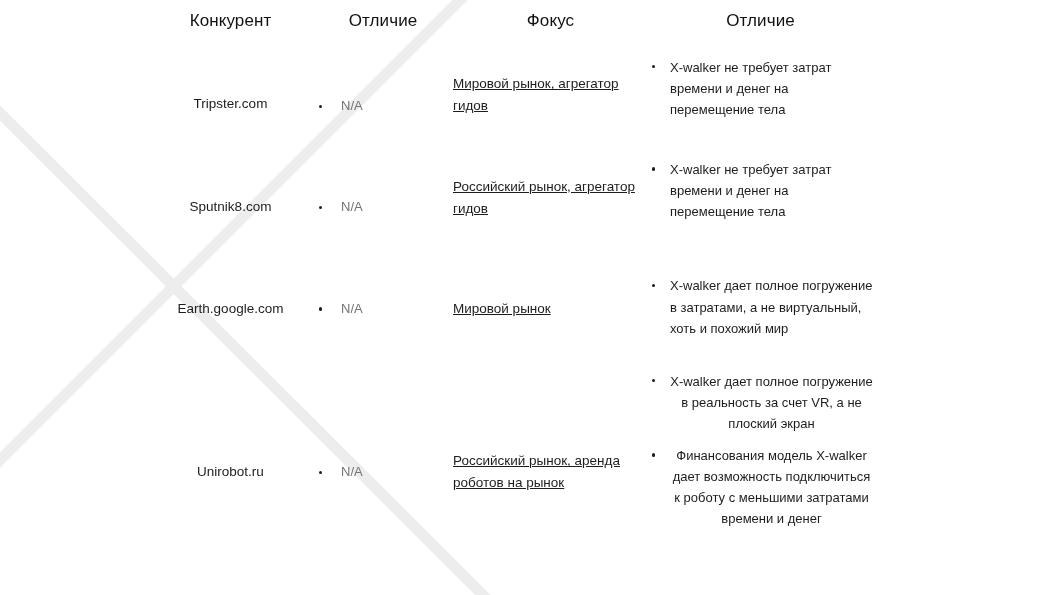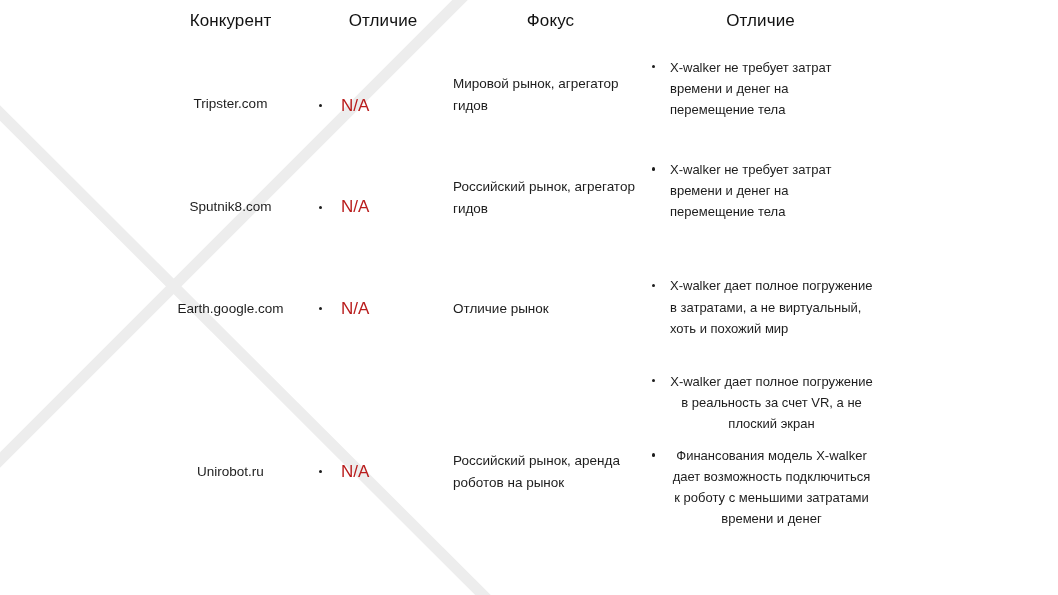--- a/index.html
+++ b/index.html
@@ -69,31 +69,32 @@
   .body-row td { padding-top: 6px; padding-bottom: 6px; }
 
   .cell-competitor {
     font-size: 13.5px;
     color: #1d1d1d;
     line-height: 1.45;
     text-align: center;
   }
 
   .cell-budget {
-    font-size: 17px;
-    color: #b91c1c;
+    font-size: 13px;
+    color: #737373;
     line-height: 1.45;
   }
 
   .cell-focus {
     font-size: 13.5px;
     color: #1d1d1d;
     line-height: 1.62;
     text-align: left;
     padding-right: 12px;
+    text-decoration: underline;
   }
 
   .cell-diff {
     font-size: 13px;
     color: #1d1d1d;
     line-height: 1.62;
     text-align: left;
   }
 
   
@@ -218,21 +219,21 @@
     </tr>
 
     <tr class="body-row row-3">
       <td></td>
       <td class="cell-competitor">Earth.google.com</td>
       <td class="cell-budget">
         <ul class="bullets budget">
           <li>N/A</li>
         </ul>
       </td>
-      <td class="cell-focus">Отличие рынок</td>
+      <td class="cell-focus">Мировой рынок</td>
       <td class="cell-diff">
         <ul class="bullets">
           <li>X-walker дает полное погружение в затратами, а не виртуальный, хоть и похожий мир</li>
         </ul>
       </td>
       <td></td>
     </tr>
 
     <tr class="spacer-row">
       <td colspan="6"></td>

